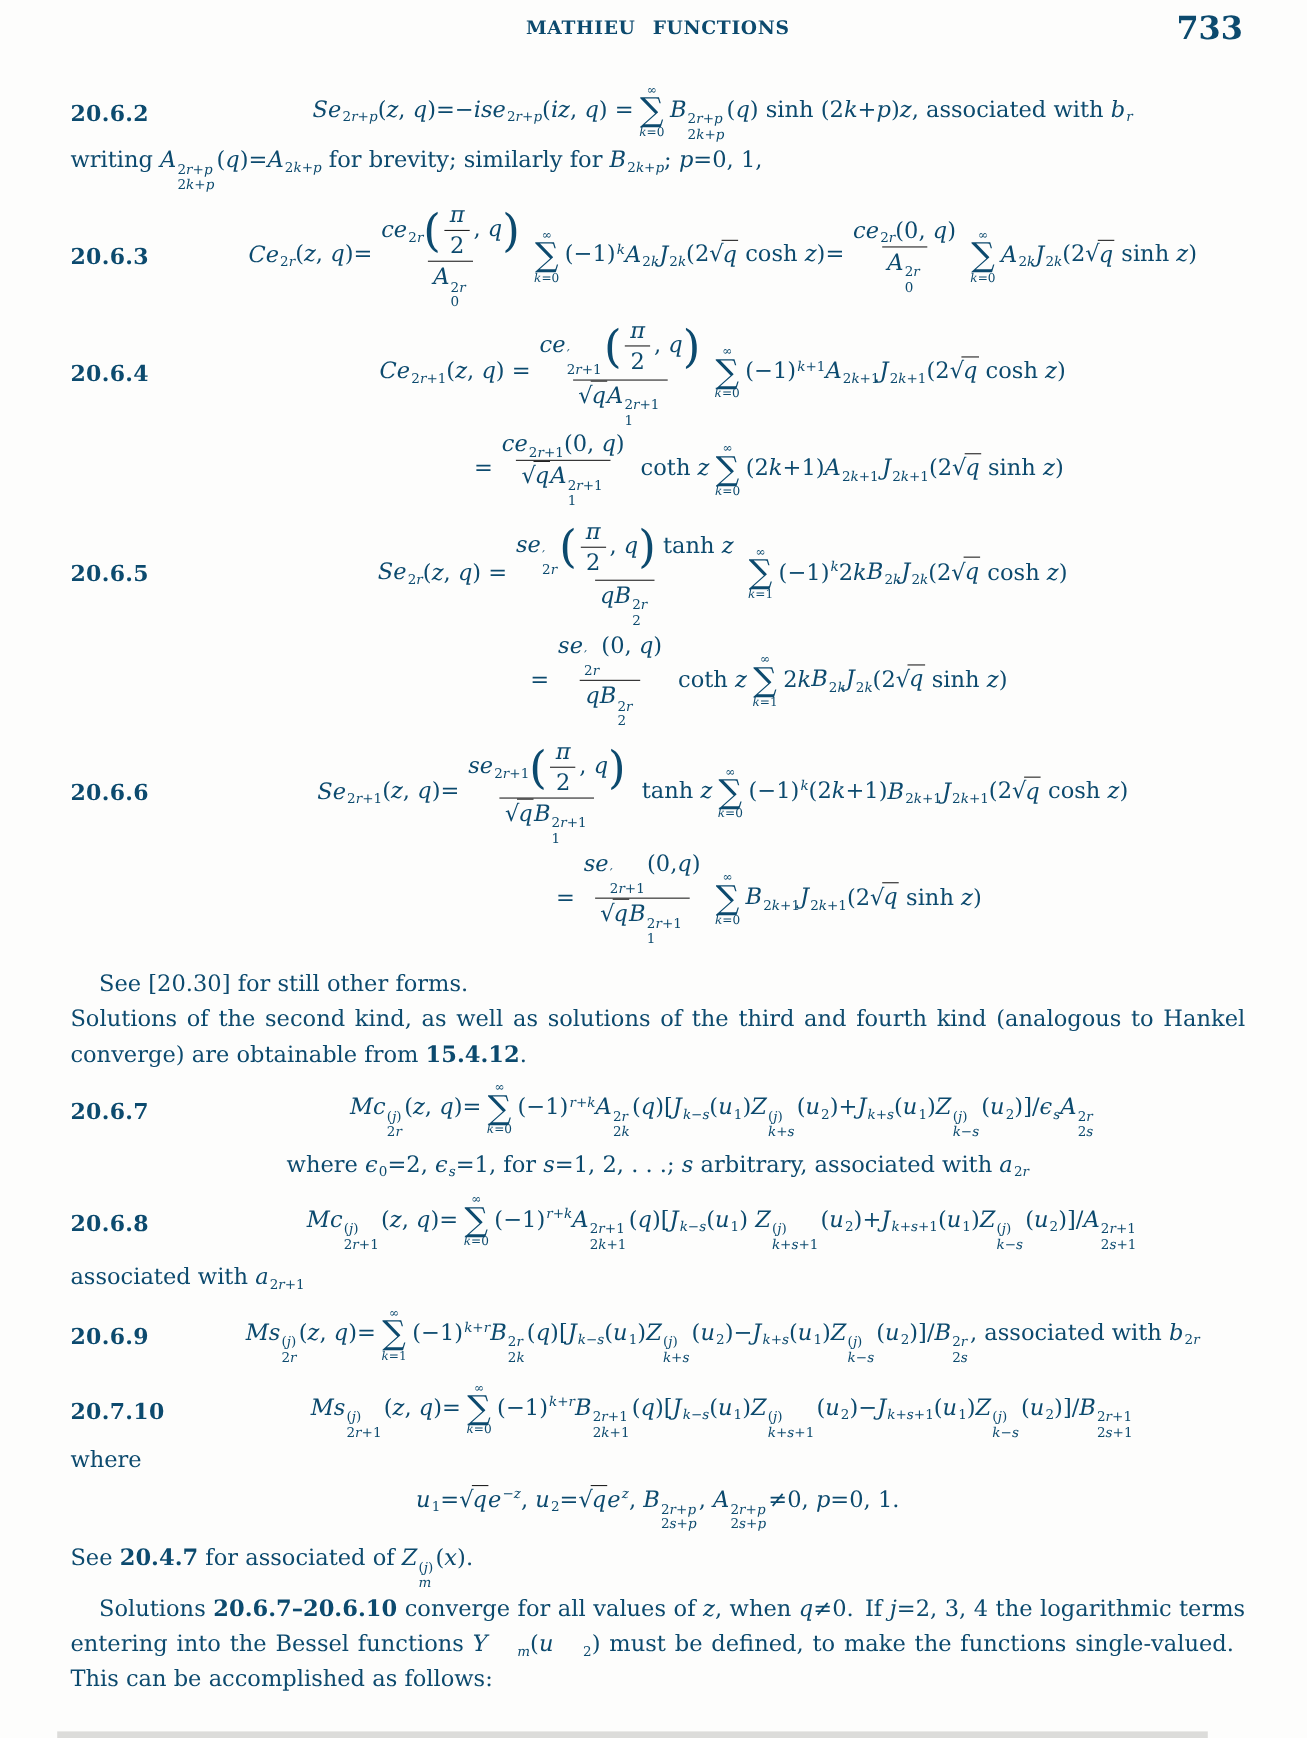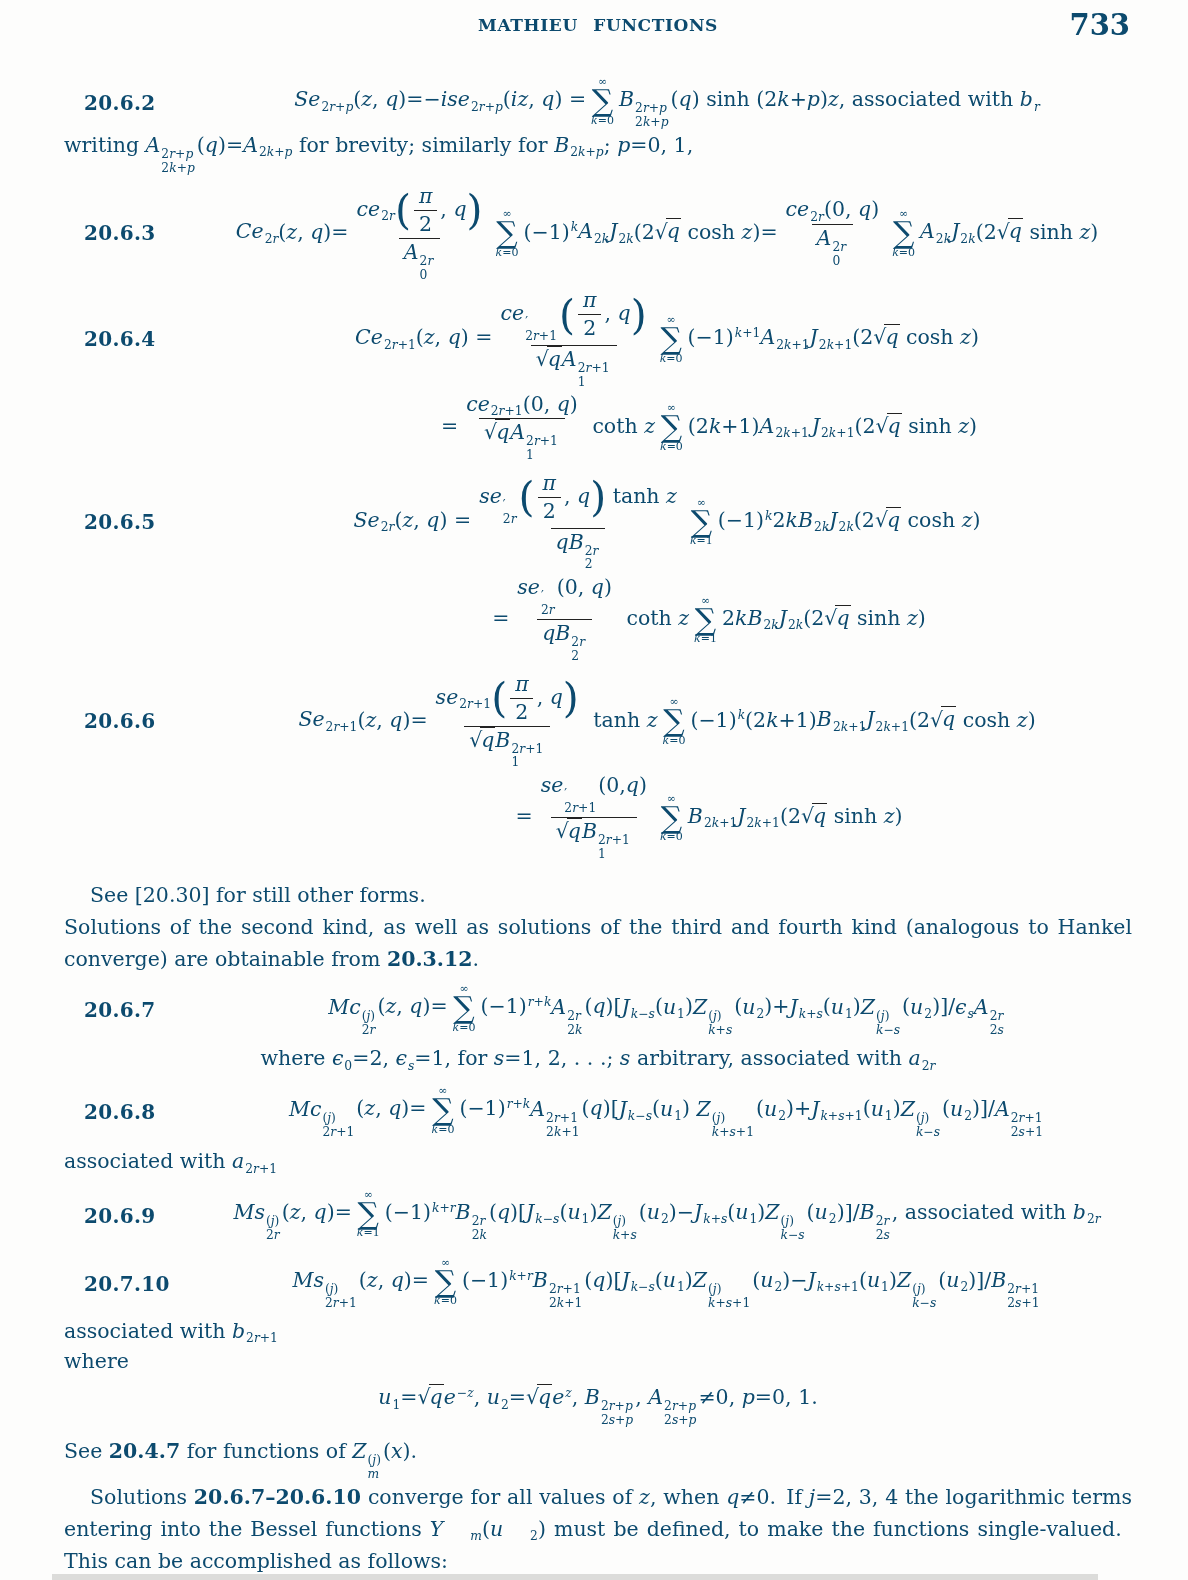--- a/index.html
+++ b/index.html
@@ -9,21 +9,21 @@
     font-family:"DejaVu Serif","Liberation Serif",serif;
     font-size:20.5px;
     padding:12px 56px 0 64px;
   }
   .header{position:relative;text-align:center;height:40px;}
   .htitle{font-size:17px;font-weight:bold;letter-spacing:0.6px;word-spacing:9px;}
   .pagenum{position:absolute;right:2px;top:-4px;font-size:29px;font-weight:bold;}
 
   
   .eqrow{display:flex;align-items:center;white-space:nowrap;}
-  .eqnum{flex:0 0 118px;font-weight:bold;font-size:20px;letter-spacing:0.3px;margin-left:20px;}
+  .eqnum{flex:0 0 118px;font-weight:bold;font-size:20px;letter-spacing:0.3px;}
   .eqbody{flex:1;text-align:center;}
   .shift{padding-left:84px;}
   .rightline{padding-right:2px;white-space:nowrap;}
 
   
   .para{line-height:1.56;white-space:normal;}
   .indent{text-indent:26px;}
   .justify{text-align:justify;}
   .center{text-align:center;}
 
@@ -212,21 +212,21 @@
                 <span class="dn"><span class="mn">1</span></span>
               </span></span></span>
         </span><span class="sum">
           <span class="hi">∞</span>
           <span class="sg">∑</span>
           <span class="lo"><span class="mi">k</span><span class="mn">=</span><span class="mn">0</span></span>
         </span><span class="sc"><span class="mbase"><span class="mi">B</span></span><span class="subo"><span class="mn">2</span><span class="mi">k</span><span class="mn">+</span><span class="mn">1</span></span></span><span class="sc"><span class="mbase"><span class="mi">J</span></span><span class="subo"><span class="mn">2</span><span class="mi">k</span><span class="mn">+</span><span class="mn">1</span></span></span><span class="mn">(</span><span class="mn">2</span><span class="sqrt"><span class="rad">√</span><span class="sqrt-c"><span class="mi">q</span></span></span><span class="rm"> sinh </span><span class="mi">z</span><span class="mn">)</span></span>
   </div>
 
   <div class="para indent" style="margin-top:18px"><span class="rm">See [20.30] for still other forms.</span></div>
-  <div class="para justify"><span class="rm">Solutions of the second kind, as well as solutions of the third and fourth kind (analogous to Hankel converge) are obtainable from </span><span class="bf">20.3.12</span><span class="rm">.</span></div>
+  <div class="para justify"><span class="rm">Solutions of the second kind, as well as solutions of the third and fourth kind (analogous to Hankel converge) are obtainable from </span><span class="bf">15.4.12</span><span class="rm">.</span></div>
 
   <div class="eqrow" style="margin-top:8px">
     <span class="eqnum">20.6.7</span>
     <span class="eqbody"><span class="sc"><span class="mbase"><span class="mi">M</span><span class="mi">c</span></span><span class="stack">
             <span class="up"><span class="mn">(</span><span class="mi">j</span><span class="mn">)</span></span>
             <span class="dn"><span class="mn">2</span><span class="mi">r</span></span>
           </span></span><span class="mn">(</span><span class="mi">z</span><span class="mn">,</span><span class="mn"> </span><span class="mi">q</span><span class="mn">)</span><span class="mn">=</span><span class="sum">
           <span class="hi">∞</span>
           <span class="sg">∑</span>
           <span class="lo"><span class="mi">k</span><span class="mn">=</span><span class="mn">0</span></span>
@@ -312,31 +312,30 @@
             <span class="up"><span class="mn">(</span><span class="mi">j</span><span class="mn">)</span></span>
             <span class="dn"><span class="mi">k</span><span class="mn">+</span><span class="mi">s</span><span class="mn">+</span><span class="mn">1</span></span>
           </span></span><span class="mn">(</span><span class="sc"><span class="mbase"><span class="mi">u</span></span><span class="subo"><span class="mn">2</span></span></span><span class="mn">)</span><span class="mn">−</span><span class="sc"><span class="mbase"><span class="mi">J</span></span><span class="subo"><span class="mi">k</span><span class="mn">+</span><span class="mi">s</span><span class="mn">+</span><span class="mn">1</span></span></span><span class="mn">(</span><span class="sc"><span class="mbase"><span class="mi">u</span></span><span class="subo"><span class="mn">1</span></span></span><span class="mn">)</span><span class="sc"><span class="mbase"><span class="mi">Z</span></span><span class="stack">
             <span class="up"><span class="mn">(</span><span class="mi">j</span><span class="mn">)</span></span>
             <span class="dn"><span class="mi">k</span><span class="mn">−</span><span class="mi">s</span></span>
           </span></span><span class="mn">(</span><span class="sc"><span class="mbase"><span class="mi">u</span></span><span class="subo"><span class="mn">2</span></span></span><span class="mn">)</span><span class="mn">]</span><span class="mn">/</span><span class="sc"><span class="mbase"><span class="mi">B</span></span><span class="stack">
             <span class="up"><span class="mn">2</span><span class="mi">r</span><span class="mn">+</span><span class="mn">1</span></span>
             <span class="dn"><span class="mn">2</span><span class="mi">s</span><span class="mn">+</span><span class="mn">1</span></span>
           </span></span></span>
   </div>
-  <div class="rightline" style="margin-top:8px"><span class="rm">associated with </span><span class="sc"><span class="mbase"><span class="mi">b</span></span><span class="subo"><span class="mn">2</span><span class="mi">r</span><span class="mn">+</span><span class="mn">1</span></span></span></div>
 
   <div class="para" style="margin-top:2px"><span class="rm">where</span></div>
   <div class="para center" style="margin-top:4px"><span class="sc"><span class="mbase"><span class="mi">u</span></span><span class="subo"><span class="mn">1</span></span></span><span class="mn">=</span><span class="sqrt"><span class="rad">√</span><span class="sqrt-c"><span class="mi">q</span></span></span><span class="sc"><span class="mbase"><span class="mi">e</span></span><span class="supo"><span class="mn">−</span><span class="mi">z</span></span></span><span class="mn">,</span><span class="mn"> </span><span class="sc"><span class="mbase"><span class="mi">u</span></span><span class="subo"><span class="mn">2</span></span></span><span class="mn">=</span><span class="sqrt"><span class="rad">√</span><span class="sqrt-c"><span class="mi">q</span></span></span><span class="sc"><span class="mbase"><span class="mi">e</span></span><span class="supo"><span class="mi">z</span></span></span><span class="mn">,</span><span class="mn"> </span><span class="sc"><span class="mbase"><span class="mi">B</span></span><span class="stack">
           <span class="up"><span class="mn">2</span><span class="mi">r</span><span class="mn">+</span><span class="mi">p</span></span>
           <span class="dn"><span class="mn">2</span><span class="mi">s</span><span class="mn">+</span><span class="mi">p</span></span>
         </span></span><span class="mn">,</span><span class="mn"> </span><span class="sc"><span class="mbase"><span class="mi">A</span></span><span class="stack">
           <span class="up"><span class="mn">2</span><span class="mi">r</span><span class="mn">+</span><span class="mi">p</span></span>
           <span class="dn"><span class="mn">2</span><span class="mi">s</span><span class="mn">+</span><span class="mi">p</span></span>
         </span></span><span class="mn">≠</span><span class="mn">0</span><span class="mn">,</span><span class="mn"> </span><span class="mi">p</span><span class="mn">=</span><span class="mn">0</span><span class="mn">,</span><span class="mn"> </span><span class="mn">1</span><span class="mn">.</span></div>
 
-  <div class="para" style="margin-top:8px"><span class="rm">See </span><span class="bf">20.4.7</span><span class="rm"> for functions of </span><span class="sc"><span class="mbase"><span class="mi">Z</span></span><span class="stack">
+  <div class="para" style="margin-top:8px"><span class="rm">See </span><span class="bf">20.4.7</span><span class="rm"> for associated of </span><span class="sc"><span class="mbase"><span class="mi">Z</span></span><span class="stack">
           <span class="up"><span class="mn">(</span><span class="mi">j</span><span class="mn">)</span></span>
           <span class="dn"><span class="mi">m</span></span>
         </span></span><span class="mn">(</span><span class="mi">x</span><span class="mn">)</span><span class="rm">.</span></div>
   <div class="para indent justify"><span class="rm">Solutions </span><span class="bf">20.6.7–20.6.10</span><span class="rm"> converge for all values of </span><span class="mi">z</span><span class="rm">, when </span><span class="mi">q</span><span class="rm">≠0. If </span><span class="mi">j</span><span class="rm">=2, 3, 4 the logarithmic terms entering into the Bessel functions </span><span class="sc"><span class="mbase"><span class="mi">Y</span></span><span class="subo"><span class="mi">m</span></span></span><span class="mn">(</span><span class="sc"><span class="mbase"><span class="mi">u</span></span><span class="subo"><span class="mn">2</span></span></span><span class="mn">)</span><span class="rm"> must be defined, to make the functions single-valued. This can be accomplished as follows:</span></div>
 
   <div class="scan-edge"></div>
 </div>
 
 </body></html>

